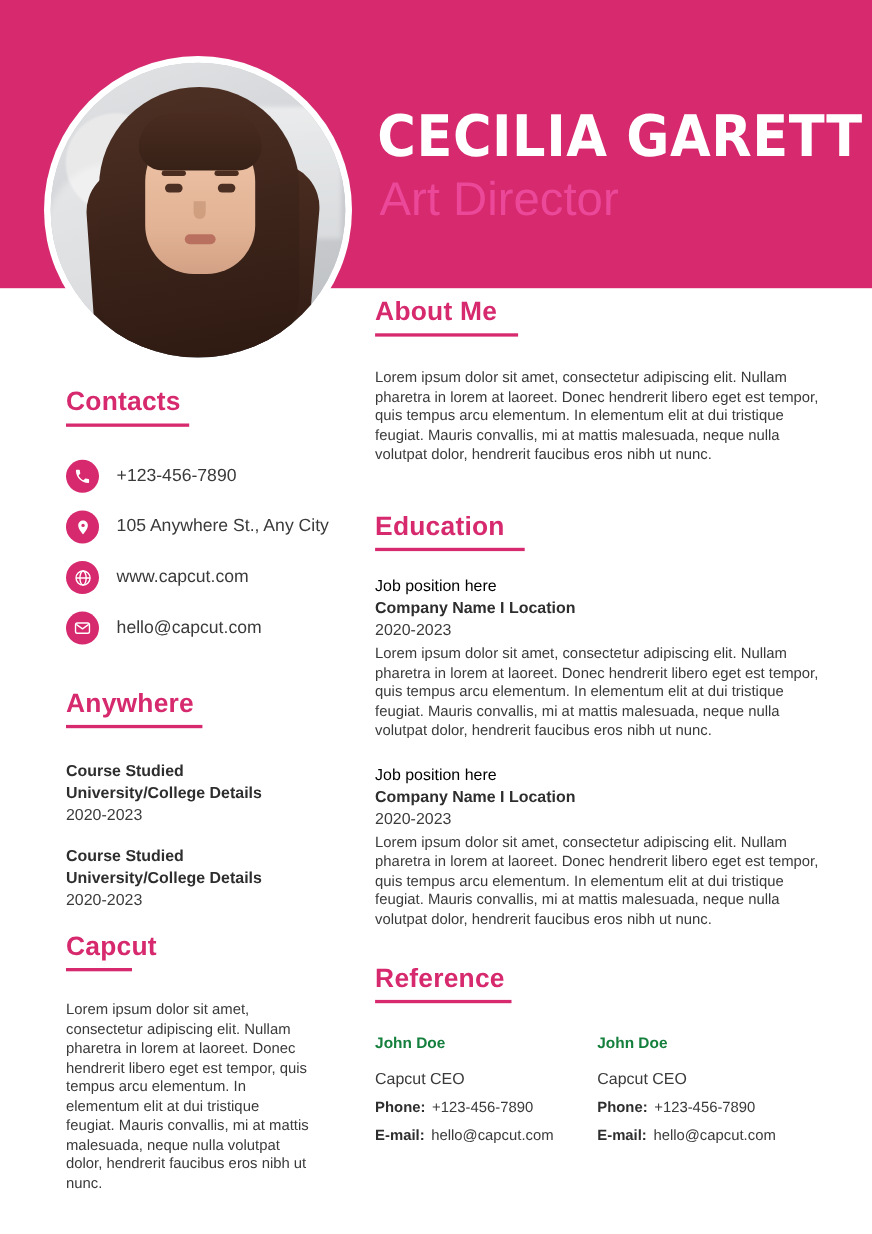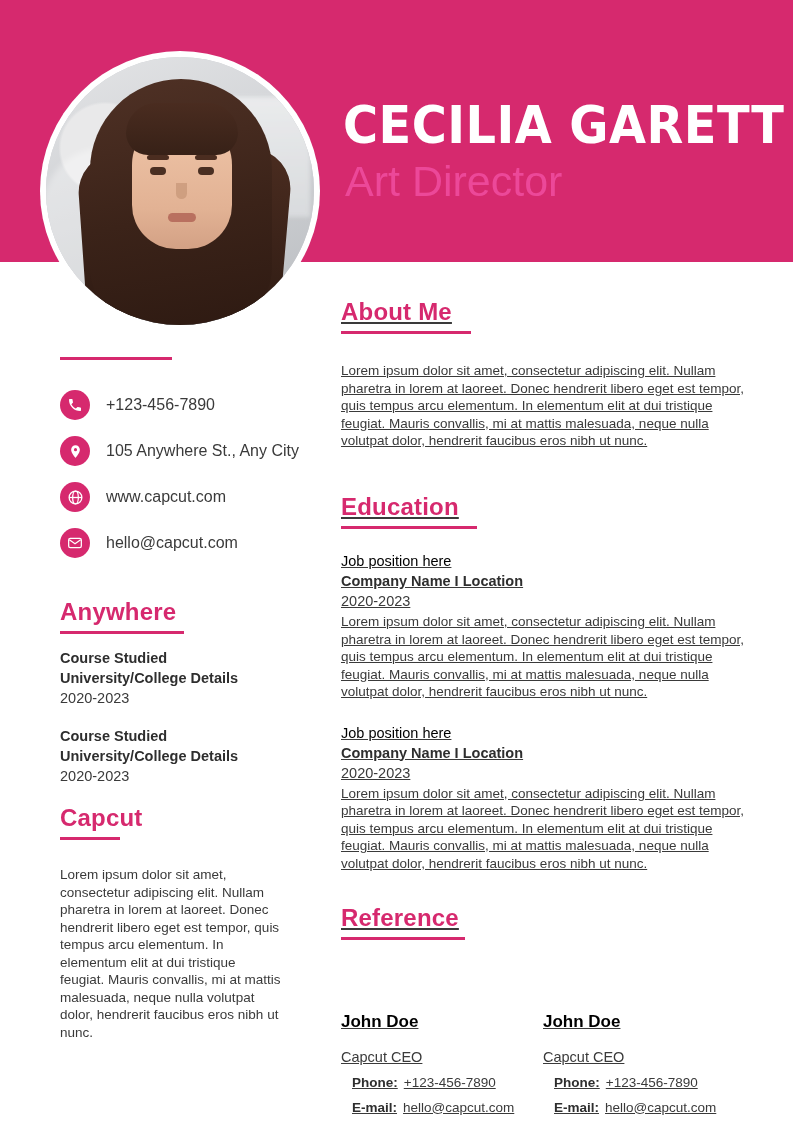--- a/index.html
+++ b/index.html
@@ -197,23 +197,22 @@
   
   .left-col {
     position: absolute;
     left: 60px;
     top: 352px;
     width: 250px;
   }
   .right-col {
     position: absolute;
     left: 341px;
-    top: 298px;
+    top: 270px;
     width: 410px;
-    text-decoration: underline;
   }
 
   
   .sec-title {
     font-size: 24px;
     font-weight: bold;
     color: #d6296e;
     margin: 0;
     letter-spacing: 0.2px;
   }
@@ -250,21 +249,21 @@
     justify-content: center;
   }
   .contact-icon svg { display: block; }
   .contact-text {
     font-size: 16px;
     line-height: 20px;
     color: #3a3a3a;
   }
 
   
-  .edu-block { margin-top: 14px; }
+  .edu-block { margin-top: 29px; }
   .edu-item { margin-bottom: 18px; }
   .edu-line {
     font-size: 14.5px;
     font-weight: bold;
     color: #2e2e2e;
     line-height: 20px;
   }
   .edu-date {
     font-size: 14.5px;
     color: #3a3a3a;
@@ -313,35 +312,33 @@
     width: 404px;
   }
 
   
   .ref-row {
     display: flex;
     margin-top: 28px;
   }
   .ref-card { width: 202px; }
   .ref-name {
-    font-size: 17px;
+    font-size: 14px;
     font-weight: bold;
-    color: #000000;
-    margin-top: 44px;
+    color: #15803d;
   }
   .ref-role {
     font-size: 14.5px;
     color: #3a3a3a;
     margin-top: 17px;
   }
   .ref-line {
     margin-top: 10px;
     font-size: 13.5px;
     color: #3a3a3a;
-    margin-left: 11px;
   }
   .ref-line b {
     color: #2e2e2e;
     font-weight: bold;
   }
   .ref-line .val { margin-left: 6px; }
 
   .spacer-24 { height: 24px; }
   .spacer-30 { height: 30px; }
 </style>
@@ -370,20 +367,21 @@
   <div class="brow right"></div>
   <div class="eye left"></div>
   <div class="eye right"></div>
   <div class="nose"></div>
   <div class="mouth"></div>
 </div>
 
 <div class="left-col">
 
   <div>
+    <h2 class="sec-title">Contacts</h2>
     <div class="sec-rule w110"></div>
 
     <div class="contacts-list">
 
       <div class="contact-row">
         <span class="contact-icon">
           <svg width="16" height="16" viewBox="0 0 24 24" fill="#ffffff">
             <path d="M6.6 10.8c1.4 2.8 3.8 5.1 6.6 6.6l2.2-2.2c.3-.3.7-.4 1-.2 1.1.4 2.4.6 3.6.6.6 0 1 .4 1 1V20c0 .6-.4 1-1 1C10.6 21 3 13.4 3 4c0-.6.4-1 1-1h3.4c.6 0 1 .4 1 1 0 1.3.2 2.5.6 3.6.1.3 0 .7-.2 1l-2.2 2.2z"></path>
           </svg>
         </span>

